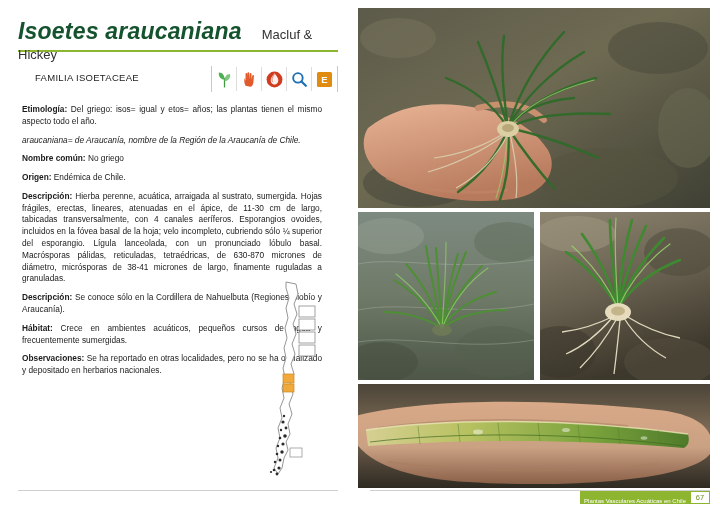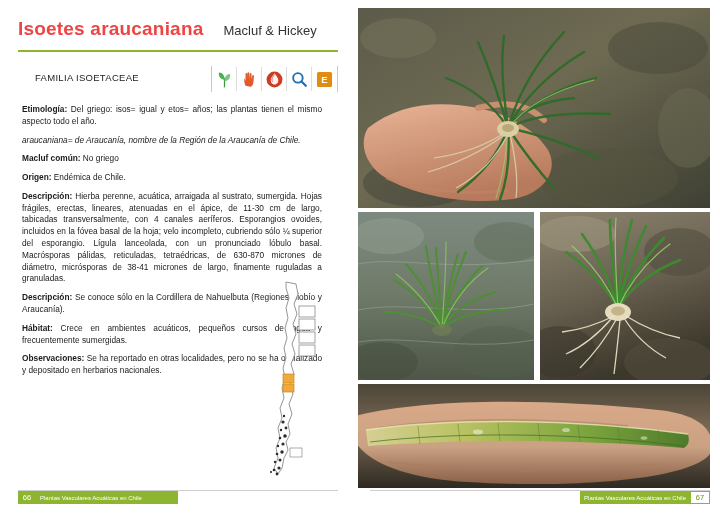--- a/index.html
+++ b/index.html
@@ -24,22 +24,23 @@
     background: #ffffff;
   }
 
   .title-bar {
     position: absolute;
     left: 18px; top: 18px;
     width: 320px; height: 34px;
     border-bottom: 2px solid #8db52f;
   }
   .title-bar .sci {
-    font-size: 19px;
-    color: #ef4444;
+    font-size: 23px;
+    font-style: italic;
+    color: #14532d;
     font-weight: bold;
     letter-spacing: 0.2px;
   }
   .title-bar .auth {
     font-size: 13px;
     color: #333333;
     font-style: normal;
     font-weight: normal;
     margin-left: 20px;
   }
@@ -146,21 +147,21 @@
   .ph-c { left: 540px; top: 212px; width: 170px; height: 168px; }
   
   .ph-d { left: 358px; top: 384px; width: 352px; height: 104px; }
 
   .footer-right {
     position: absolute;
     right: 10px; bottom: 16px;
     width: 130px; height: 13px;
     background: #8db52f;
     display: flex;
-    align-items: center;
+    align-items: flex-end;
     justify-content: flex-end;
   }
   .footer-text-right {
     font-size: 6px;
     color: #ffffff;
     padding-right: 4px;
     white-space: nowrap;
   }
   .pagenum-right {
     width: 20px; height: 13px;
@@ -233,21 +234,21 @@
     </div>
 
     <div class="body-text">
       <div class="para">
         <b>Etimología:</b><span> Del griego: isos= igual y etos= años; las plantas tienen el mismo aspecto todo el año.</span>
       </div>
       <div class="para">
         <i>araucaniana= de Araucanía, nombre de la Región de la Araucanía de Chile.</i>
       </div>
       <div class="para">
-        <b>Macluf común:</b><span> No griego</span>
+        <b>Nombre común:</b><span> No griego</span>
       </div>
       <div class="para">
         <b>Origen:</b><span> Endémica de Chile.</span>
       </div>
       <div class="para">
         <b>Descripción:</b><span> Hierba perenne, acuática, arraigada al sustrato, sumergida. Hojas frágiles, erectas, lineares, atenuadas en el ápice, de 11-30 cm de largo, tabicadas transversalmente, con 4 canales aeríferos. Esporangios ovoides, incluidos en la fóvea basal de la hoja; velo incompleto, cubriendo sólo ¼ superior del esporangio. Lígula lanceolada, con un pronunciado lóbulo basal. Macrósporas pálidas, reticuladas, tetraédricas, de 630-870 micrones de diámetro, micrósporas de 38-41 micrones de largo, finamente ruguladas a granuladas.</span>
       </div>
       <div class="para">
         <b>Descripción:</b><span> Se conoce sólo en la Cordillera de Nahuelbuta (Regiones Biobío y Araucanía).</span>
       </div>
@@ -289,24 +290,20 @@
             <circle cx="25" cy="196" r="1.4"></circle>
           <circle cx="19" cy="194" r="1.1"></circle>
             <circle cx="32" cy="138" r="1.2"></circle>
         </g>
 
         <rect x="38" y="170" width="12" height="9" fill="#ffffff" stroke="#8a8a8a" stroke-width="0.7"></rect>
       </svg>
     </div>
 
     <div class="footer-rule"></div>
-    <div class="footer-left">
-      <div class="pagenum-left">66</div>
-      <div class="footer-text-left">Plantas Vasculares Acuáticas en Chile</div>
-    </div>
   </div>
 
   <div class="right-page"></div>
 
   <div class="photo ph-a">
     <svg width="352" height="200" viewBox="0 0 352 200" preserveAspectRatio="none">
       <defs>
         <linearGradient id="gA" x1="0" y1="0" x2="1" y2="1">
           <stop offset="0%" stop-color="#5c5a4a"></stop>
           <stop offset="45%" stop-color="#6e6a52"></stop>

